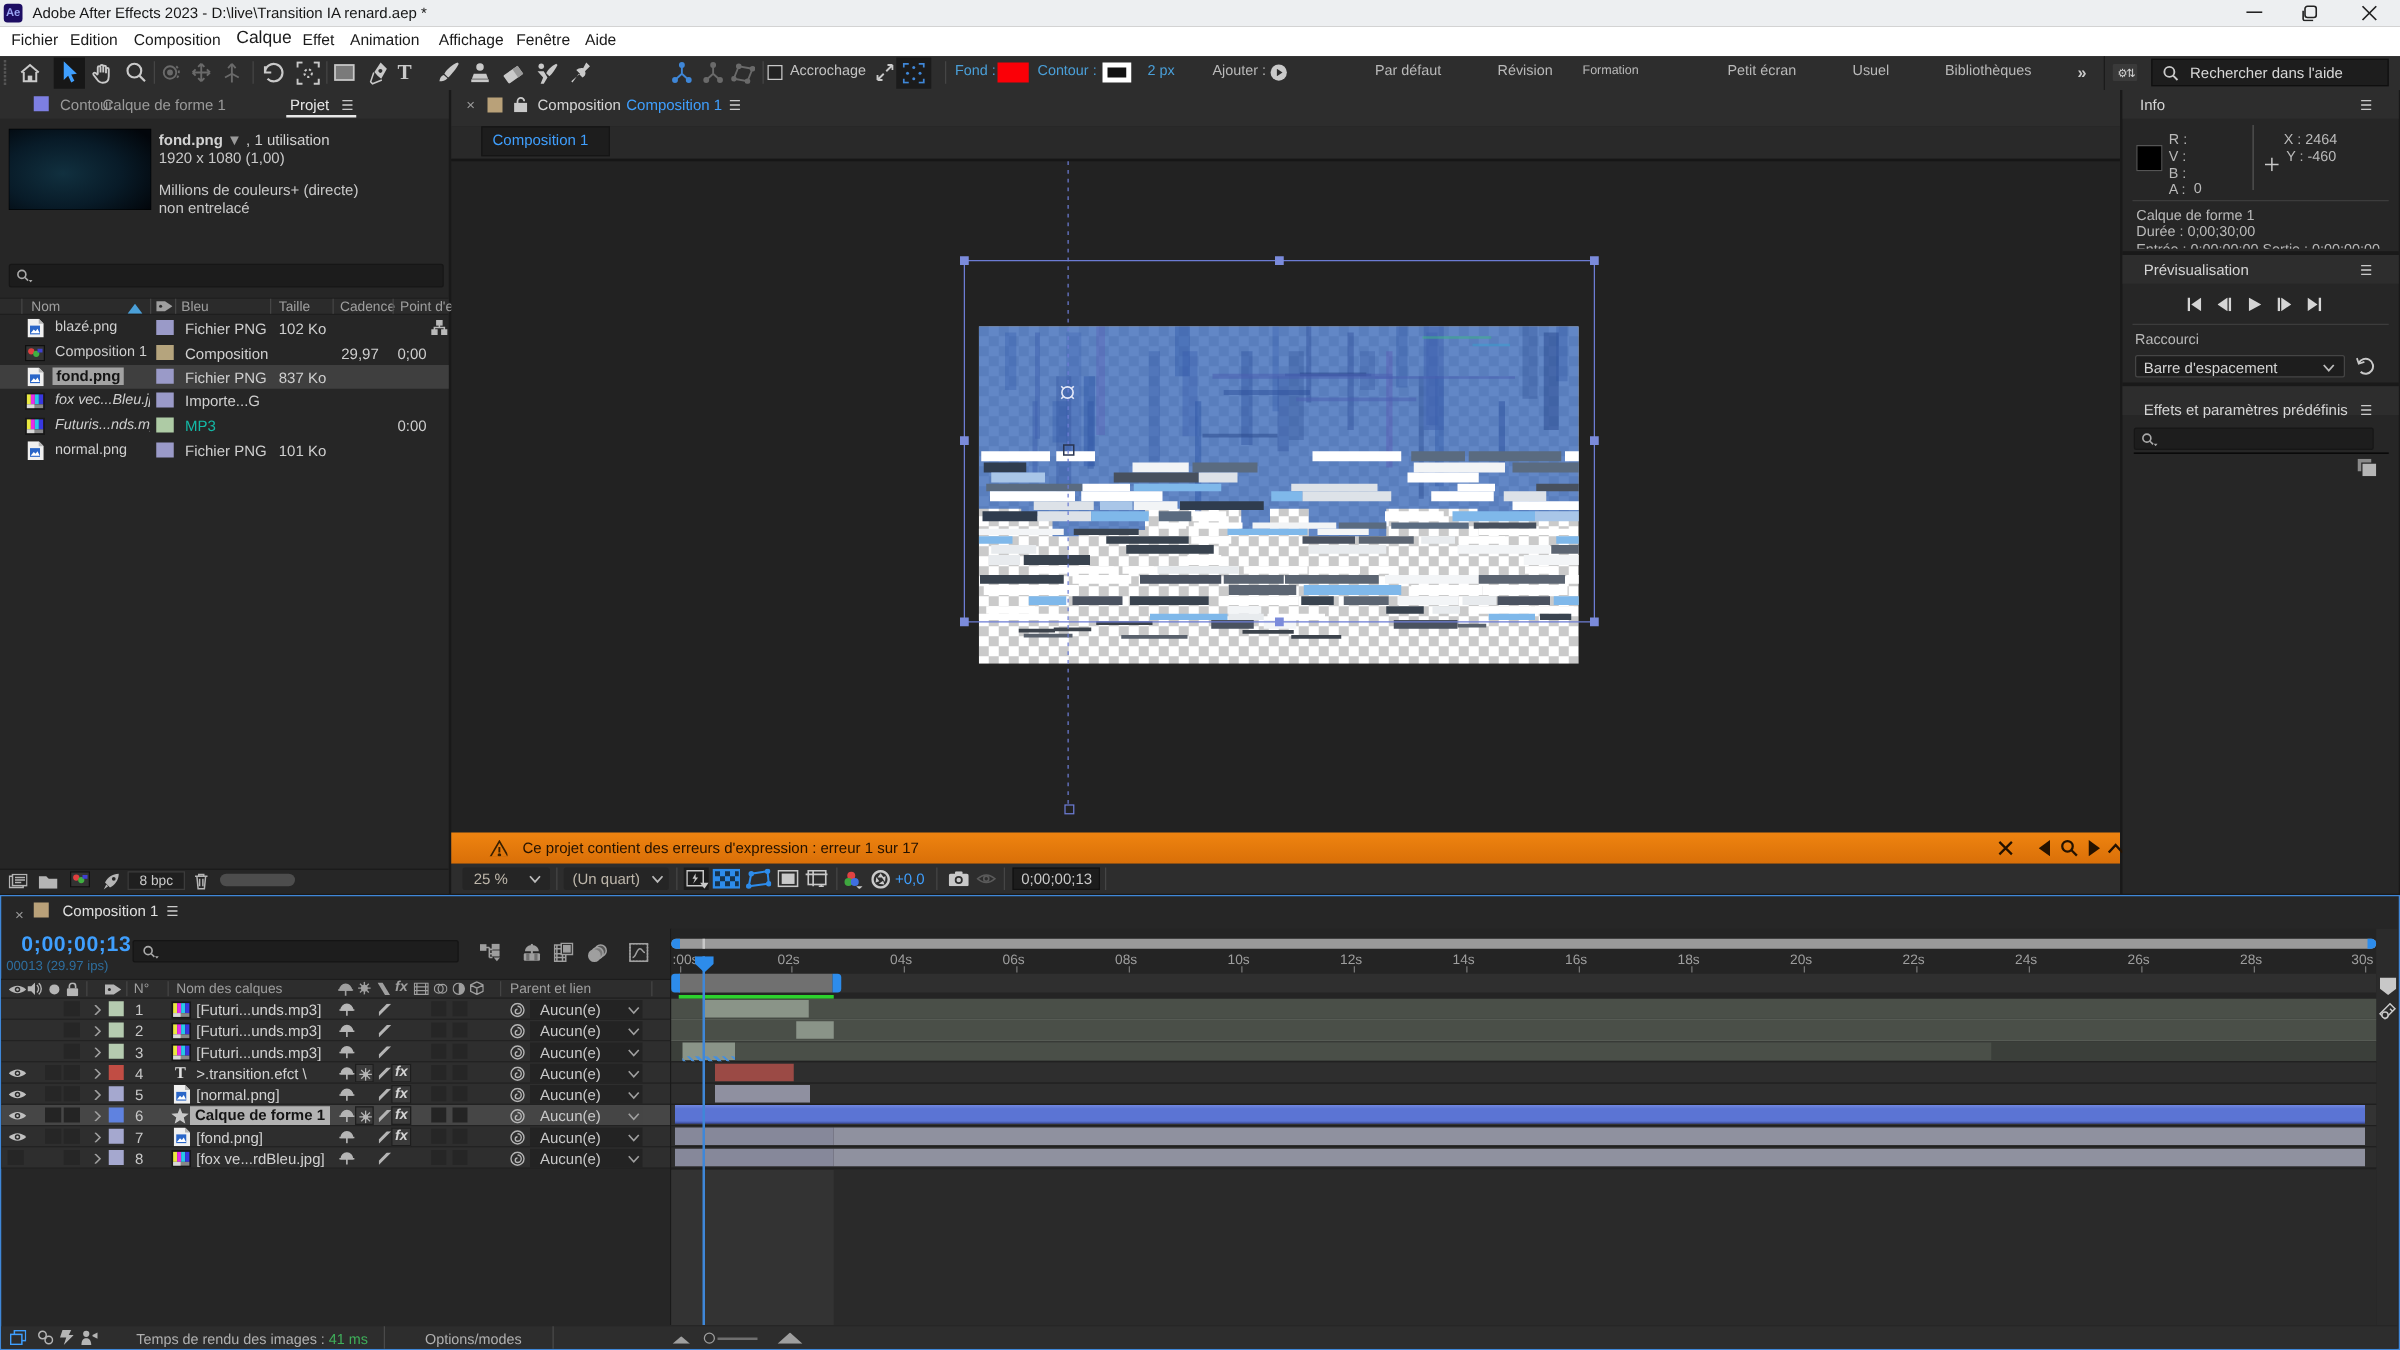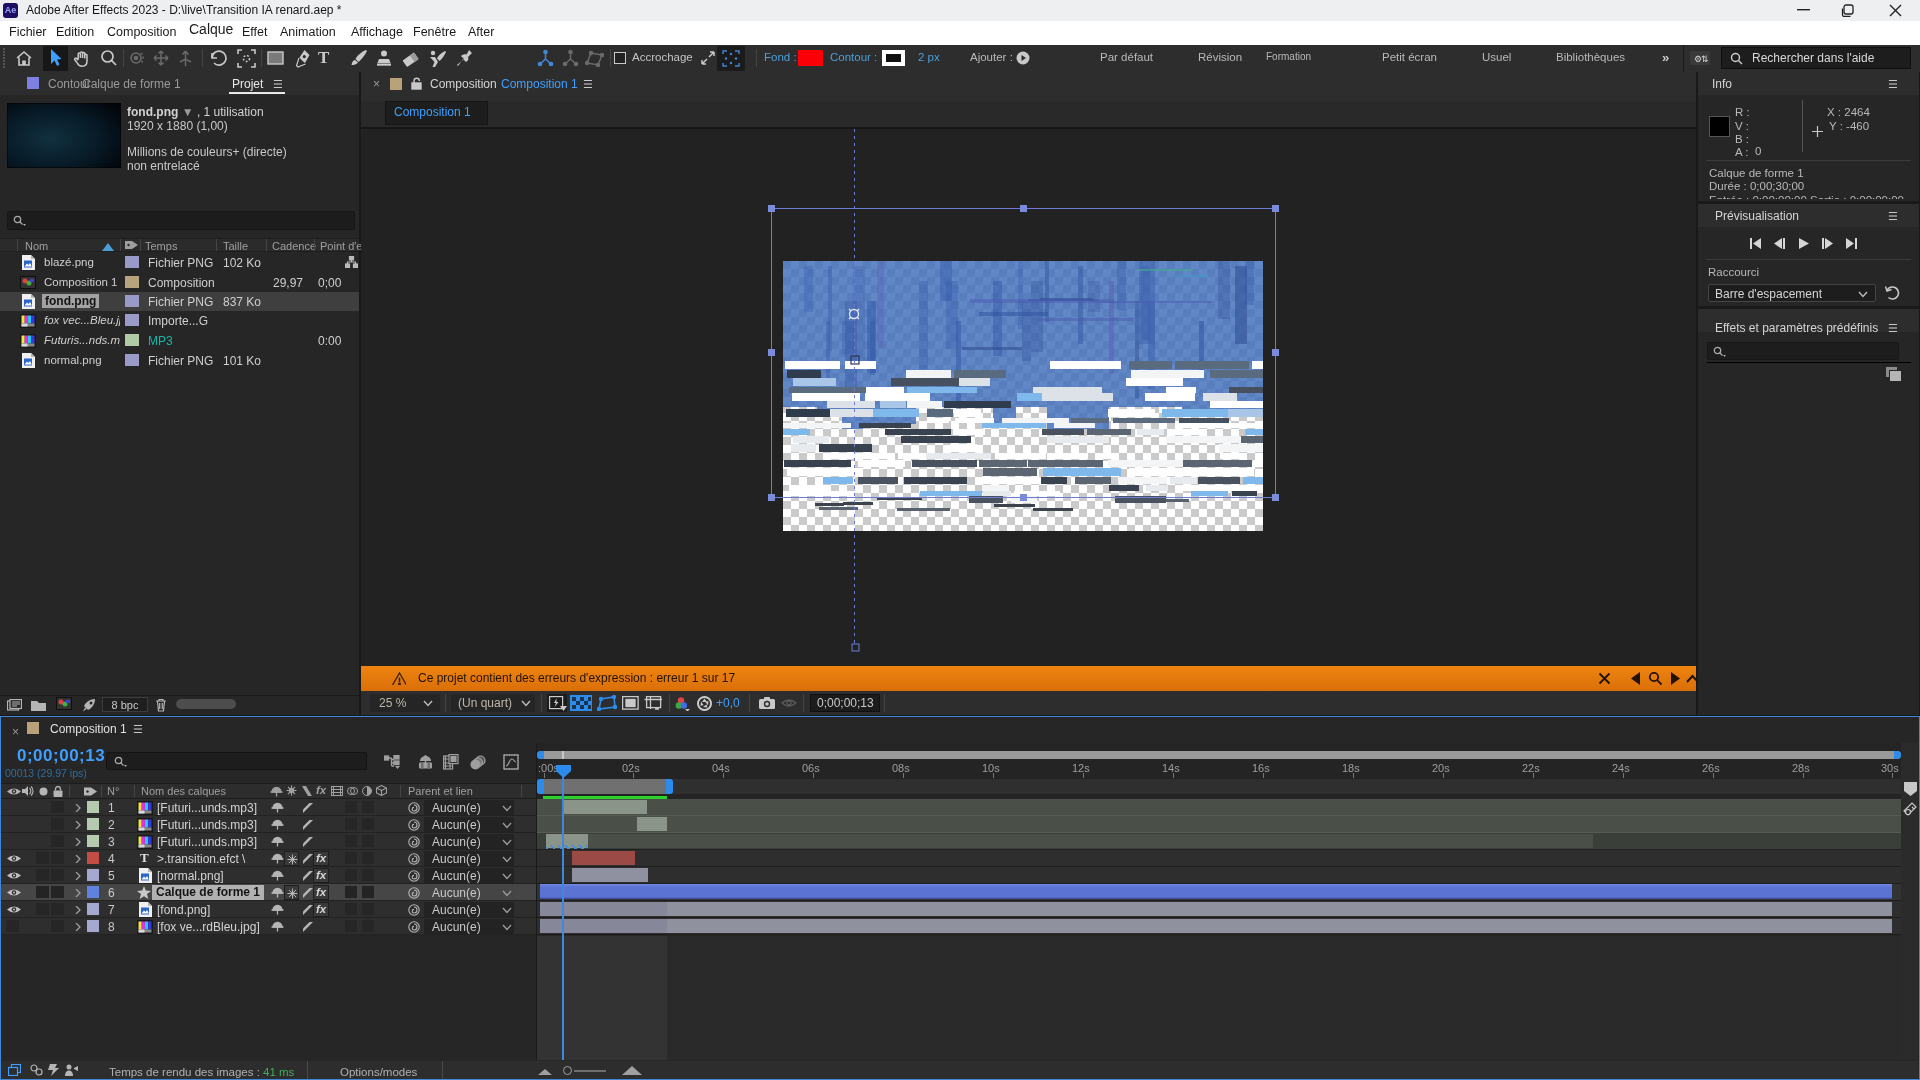--- a/index.html
+++ b/index.html
@@ -24,21 +24,21 @@
 
 <div class="a" style="left:0;top:21px;width:1920px;height:24px;background:#ffffff">
 <div class="a" style="left:9px;top:4px;font-size:12.5px;color:#1a1a1a">Fichier</div>
 <div class="a" style="left:56px;top:4px;font-size:12.5px;color:#1a1a1a">Edition</div>
 <div class="a" style="left:107px;top:4px;font-size:12.5px;color:#1a1a1a">Composition</div>
 <div class="a" style="left:189px;top:0;font-size:14px;color:#1a1a1a">Calque</div>
 <div class="a" style="left:242px;top:4px;font-size:12.5px;color:#1a1a1a">Effet</div>
 <div class="a" style="left:280px;top:4px;font-size:12.5px;color:#1a1a1a">Animation</div>
 <div class="a" style="left:351px;top:4px;font-size:12.5px;color:#1a1a1a">Affichage</div>
 <div class="a" style="left:413px;top:4px;font-size:12.5px;color:#1a1a1a">Fenêtre</div>
-<div class="a" style="left:468px;top:4px;font-size:12.5px;color:#1a1a1a">After</div>
+<div class="a" style="left:468px;top:4px;font-size:12.5px;color:#1a1a1a">Aide</div>
 </div>
 <div class="a" style="left:0;top:45px;width:1920px;height:27px;background:#2d2d2d">
 <svg class="a" style="left:2px;top:3px" width="4" height="21">
       <g fill="#555">
         <rect x="1" y="0" width="2" height="2"></rect>
         <rect x="1" y="3" width="2" height="2"></rect>
         <rect x="1" y="6" width="2" height="2"></rect>
         <rect x="1" y="9" width="2" height="2"></rect>
         <rect x="1" y="12" width="2" height="2"></rect>
         <rect x="1" y="15" width="2" height="2"></rect>
@@ -193,32 +193,32 @@
       <defs>
         <radialGradient id="thmb" cx="38%" cy="55%" r="75%">
           <stop offset="0%" stop-color="#11303f"></stop>
           <stop offset="55%" stop-color="#081b28"></stop>
           <stop offset="100%" stop-color="#02060b"></stop>
         </radialGradient>
       </defs>
       <rect width="114" height="65" fill="url(#thmb)" stroke="#000"></rect>
     </svg>
 <div class="a" style="left:127px;top:33px;font-size:12px;color:#d2d2d2"><b>fond.png</b> <span style="color:#9a9a9a">▼</span> , 1 utilisation</div>
-<div class="a" style="left:127px;top:47px;font-size:12px;color:#c9c9c9">1920 x 1880 (1,00)</div>
+<div class="a" style="left:127px;top:47px;font-size:12px;color:#c9c9c9">1920 x 1080 (1,00)</div>
 <div class="a" style="left:127px;top:73px;font-size:12px;color:#c9c9c9">Millions de couleurs+ (directe)</div>
 <div class="a" style="left:127px;top:87px;font-size:12px;color:#c9c9c9">non entrelacé</div>
 <div class="a" style="left:7px;top:139px;width:348px;height:19px;background:#1c1c1c;border:1px solid #161616;border-radius:2px"></div>
 <svg class="a" style="left:13px;top:143px" width="14" height="11" fill="none" stroke="#a9a9a9" stroke-width="1.3">
       <circle cx="4.5" cy="4.5" r="3.2"></circle>
       <path d="M7 7 L9.5 9.5"></path>
       <path d="M10 9 l3 0 l-1.5 2 Z" fill="#a9a9a9" stroke="none"></path>
     </svg>
 <div class="a" style="left:0;top:166px;width:359px;height:14px;background:#2b2b2b;border-top:1px solid #1e1e1e;border-bottom:1px solid #1e1e1e"></div>
 <div class="a" style="left:25px;top:168px;font-size:11px;color:#9f9f9f">Nom</div>
-<div class="a" style="left:145px;top:168px;font-size:11px;color:#9f9f9f">Temps</div>
+<div class="a" style="left:145px;top:168px;font-size:11px;color:#9f9f9f">Bleu</div>
 <div class="a" style="left:223px;top:168px;font-size:11px;color:#9f9f9f">Taille</div>
 <div class="a" style="left:272px;top:168px;font-size:11px;color:#9f9f9f">Cadence</div>
 <div class="a" style="left:320px;top:168px;font-size:11px;color:#9f9f9f">Point d'en</div>
 <svg class="a" style="left:102px;top:171px" width="12" height="8">
       <path d="M6 0 L12 8 L0 8 Z" fill="#4a9fd8"></path>
     </svg>
 <svg class="a" style="left:125px;top:167px" width="13" height="12" fill="#9f9f9f">
       <path d="M0 2 L7 2 L13 6 L7 10 L0 10 Z"></path>
       <circle cx="3.5" cy="6" r="1.2" fill="#2b2b2b"></circle>
     </svg>

